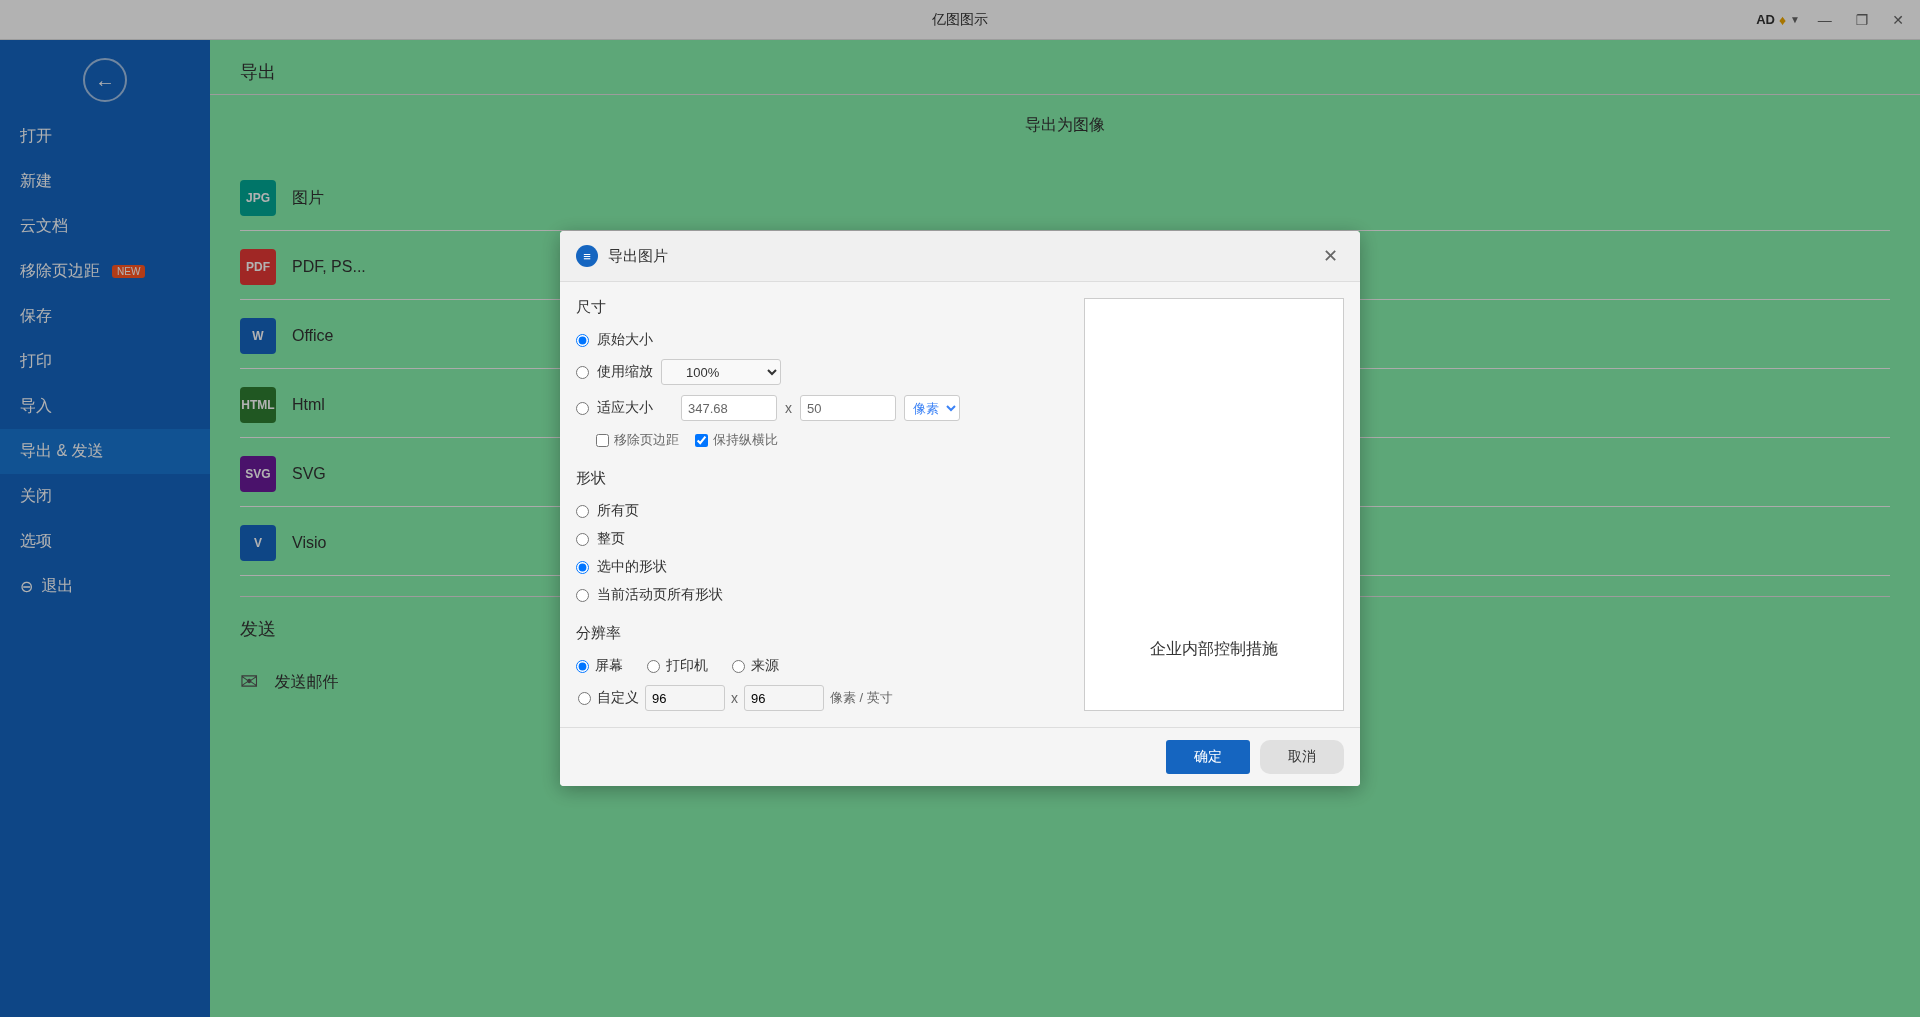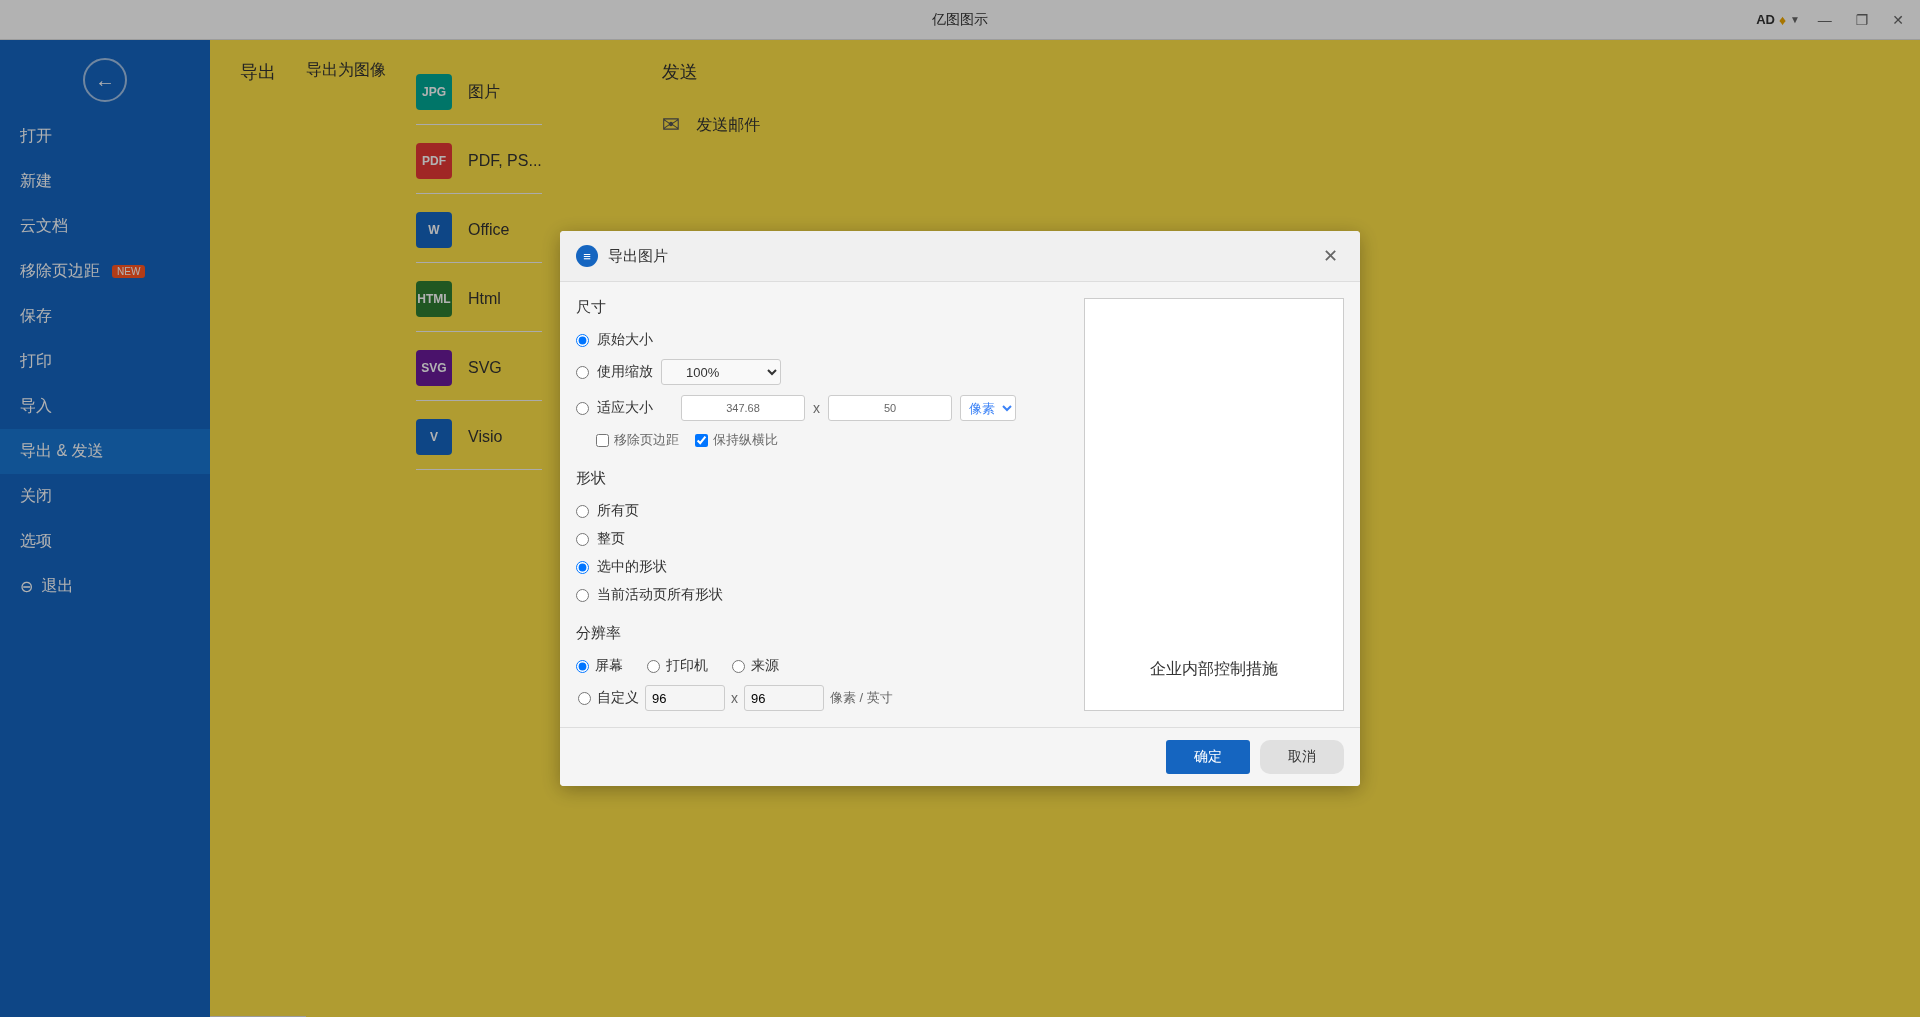--- a/index.html
+++ b/index.html
@@ -101,23 +101,23 @@
       font-size: 10px;
       padding: 1px 5px;
       border-radius: 3px;
       margin-left: 4px;
     }
     .sidebar-item.exit { color: #fff; }
 
     
     .content-area {
       flex: 1;
-      background: #fde047;
-      display: flex;
-      flex-direction: row;
+      background: #86efac;
+      display: flex;
+      flex-direction: column;
       overflow: hidden;
     }
     .content-header {
       padding: 20px 30px 10px 30px;
       border-bottom: 1px solid #e0e0e0;
     }
     .section-title { font-size: 18px; color: #333; font-weight: normal; }
 
     .export-list {
       padding: 20px 30px;
@@ -230,20 +230,21 @@
     }
     .dialog-right {
       width: 260px;
       border: 1px solid #ccc;
       background: #fff;
       display: flex;
       flex-direction: column;
       min-height: 400px;
       align-items: center;
       justify-content: flex-end;
+      padding-bottom: 20px;
     }
     .preview-text {
       font-size: 16px;
       color: #333;
       margin-bottom: 30px;
     }
 
     
     .dialog-section { display: flex; flex-direction: column; gap: 10px; }
     .section-label { font-size: 15px; color: #333; font-weight: normal; padding-bottom: 4px; }
@@ -251,29 +252,28 @@
     .radio-row input[type="radio"] { margin: 0; cursor: pointer; }
     .radio-label { font-size: 14px; color: #333; }
 
     .size-row {
       display: flex;
       align-items: center;
       gap: 8px;
       margin-left: 20px;
     }
     .size-input {
-      width: 124px;
+      width: 96px;
       height: 26px;
       border: 1px solid #ccc;
       border-radius: 3px;
       padding: 2px 6px;
-      font-size: 11px;
+      font-size: 13px;
       background: #fff;
       color: #666;
-      text-align: center;
     }
     .size-select {
       height: 26px;
       border: 1px solid #ccc;
       border-radius: 3px;
       font-size: 13px;
       padding: 0 4px;
       background: #fff;
       color: #3b82f6;
     }

